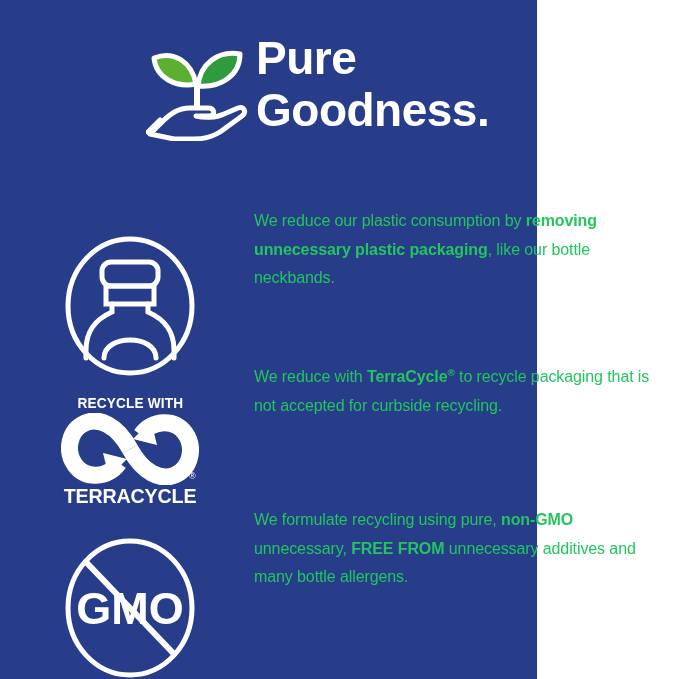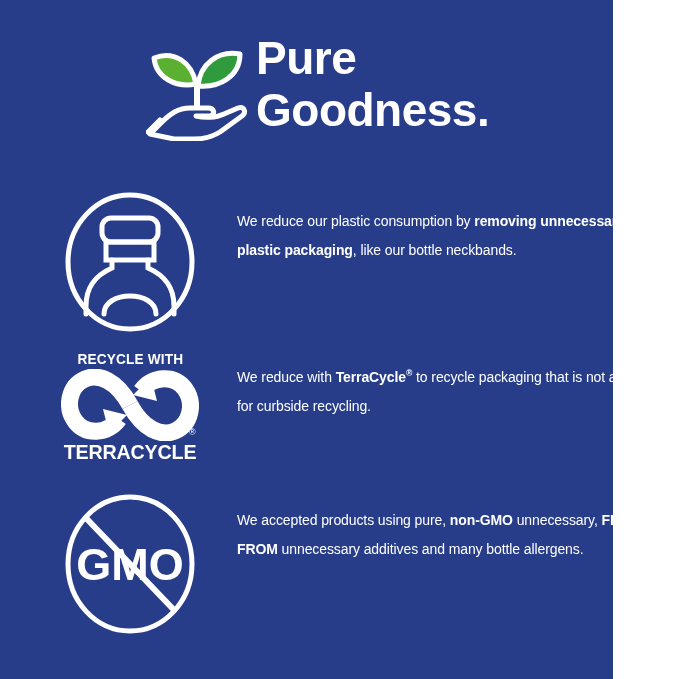--- a/index.html
+++ b/index.html
@@ -7,21 +7,21 @@
     padding: 0;
   }
   body {
     width: 679px;
     height: 679px;
     overflow: hidden;
     font-family: "Liberation Sans", sans-serif;
   }
   #page {
     position: relative;
-    width: 613px;
+    width: 537px;
     height: 679px;
     background: #273d8a;
     color: #ffffff;
     box-sizing: border-box;
   }
 
   
   .header {
     position: absolute;
     left: 146px;
@@ -56,27 +56,28 @@
   #row-1 { top: 190px; }
   #row-2 { top: 345px; }
   #row-3 { top: 492px; }
 
   .row-icon {
     flex: 0 0 auto;
     width: 150px;
     display: flex;
     justify-content: center;
     align-items: center;
+    margin-top: 44px;
   }
   .row-text {
     flex: 1 1 auto;
-    margin-left: 32px;
-    font-size: 14px;
+    margin-left: 49px;
+    font-size: 16px;
     line-height: 28.5px;
-    color: #ffffff;
+    color: #22c55e;
     letter-spacing: -0.1px;
   }
   #row-1 .row-text { padding-top: 17px; }
   #row-2 .row-text { padding-top: 18px; }
   #row-3 .row-text { padding-top: 14px; }
   .row-text b { font-weight: bold; }
   .row-text sup {
     font-size: 0.62em;
     vertical-align: super;
     line-height: 0;
@@ -190,17 +191,17 @@
 
   <div class="row" id="row-3">
     <div class="row-icon">
       <svg class="svg-icon" viewBox="0 0 140 145" width="140" height="145" aria-hidden="true">
         <ellipse cx="70" cy="72" rx="62" ry="67" fill="none" stroke="#ffffff" stroke-width="5"></ellipse>
         <line x1="26" y1="26" x2="114" y2="118" stroke="#ffffff" stroke-width="6" stroke-linecap="round"></line>
         <text x="70" y="88" text-anchor="middle" font-family="Liberation Sans, sans-serif" font-size="45" font-weight="bold" fill="#ffffff">GMO</text>
       </svg>
     </div>
     <div class="row-text">
-      <span>We accepted products using pure, </span><b>non-GMO</b><span> unnecessary, </span><b>FREE FROM</b><span> unnecessary additives and many bottle allergens.</span>
+      <span>We formulate recycling using pure, </span><b>non-GMO</b><span> unnecessary, </span><b>FREE FROM</b><span> unnecessary additives and many bottle allergens.</span>
     </div>
   </div>
 
 </div>
 
 </body></html>

